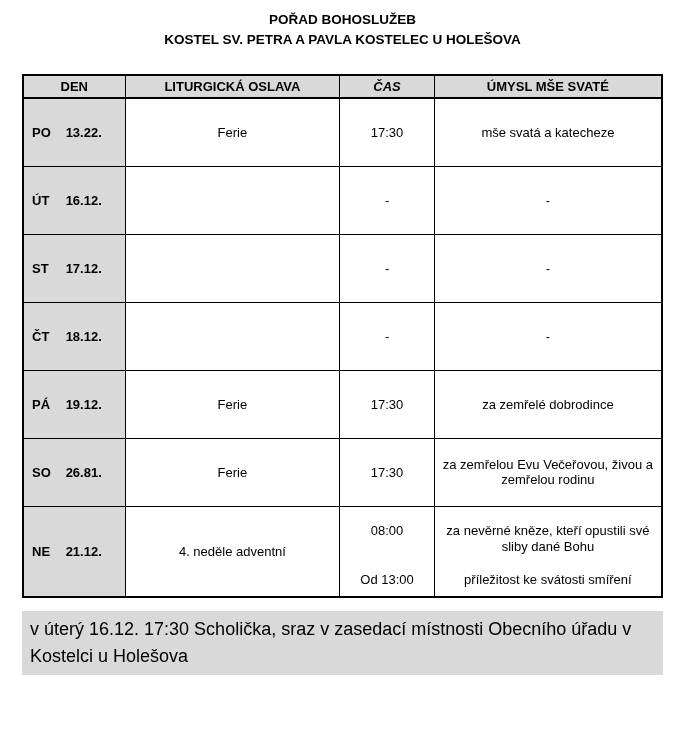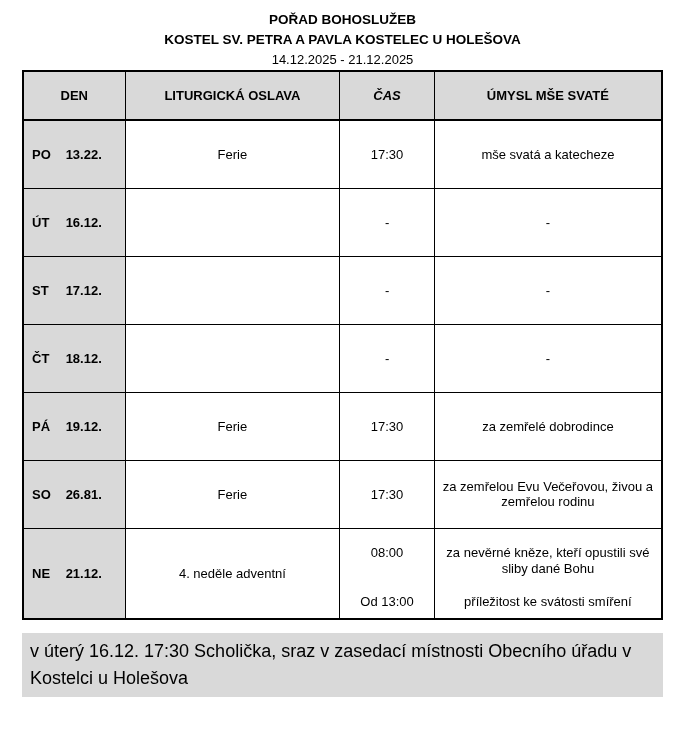--- a/index.html
+++ b/index.html
@@ -7,21 +7,21 @@
     width: 685px;
     background: #ffffff;
     font-family: "Liberation Sans", sans-serif;
     color: #000000;
   }
   .page {
     width: 685px;
     height: 756px;
     padding: 10px 22px 0 22px;
   }
-  .doc-header { text-align: center; margin-bottom: 0; }
+  .doc-header { text-align: center; margin-bottom: 24px; }
   .doc-title {
     font-size: 13.5px;
     font-weight: bold;
     line-height: 20px;
   }
   .doc-subtitle {
     font-size: 13.5px;
     font-weight: bold;
     line-height: 20px;
   }
@@ -34,21 +34,21 @@
     border-collapse: collapse;
     width: 641px;
     border: 2px solid #000000;
     table-layout: fixed;
   }
   .schedule th, .schedule td {
     border: 1px solid #000000;
     font-size: 13px;
     text-align: center;
     vertical-align: middle;
-    padding: 16px 3px;
+    padding: 3px 3px;
   }
   .schedule thead th {
     background: #d9d9d9;
     font-weight: bold;
     height: 21px;
     border-bottom: 2px solid #000000;
   }
   .col-den { width: 95px; }
   .col-cel { width: 200px; }
   .col-cas { width: 88px; font-style: italic; }
@@ -83,21 +83,20 @@
   }
 </style>
 </head>
 <body>
 
 <div class="page">
 
   <div class="doc-header">
     <div class="doc-title">POŘAD BOHOSLUŽEB</div>
     <div class="doc-subtitle">KOSTEL SV. PETRA A PAVLA KOSTELEC U HOLEŠOVA</div>
-    <div class="doc-daterange">14.12.2025 - 21.12.2025</div>
   </div>
 
   <table class="schedule">
     <thead>
       <tr>
         <th class="col-den">DEN</th>
         <th class="col-cel">LITURGICKÁ OSLAVA</th>
         <th class="col-cas">ČAS</th>
         <th class="col-umysl">ÚMYSL MŠE SVATÉ</th>
       </tr>

